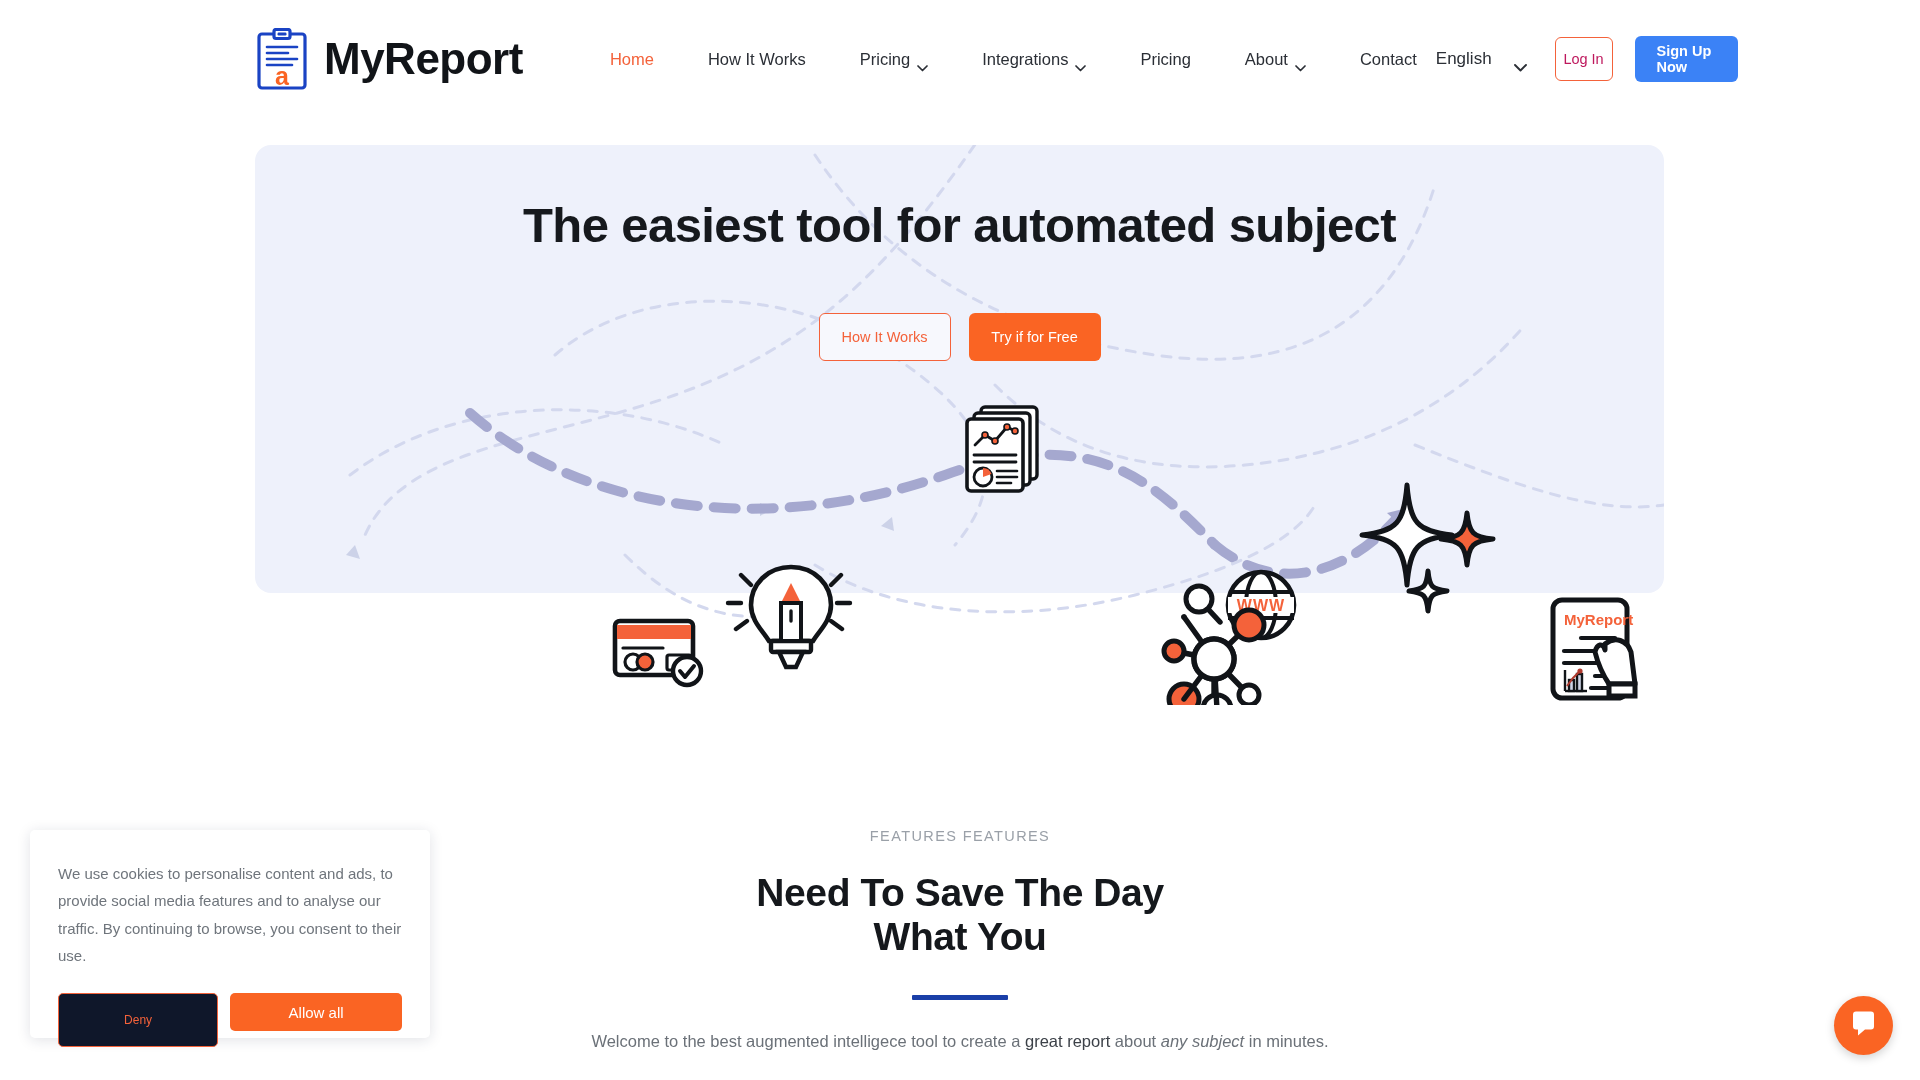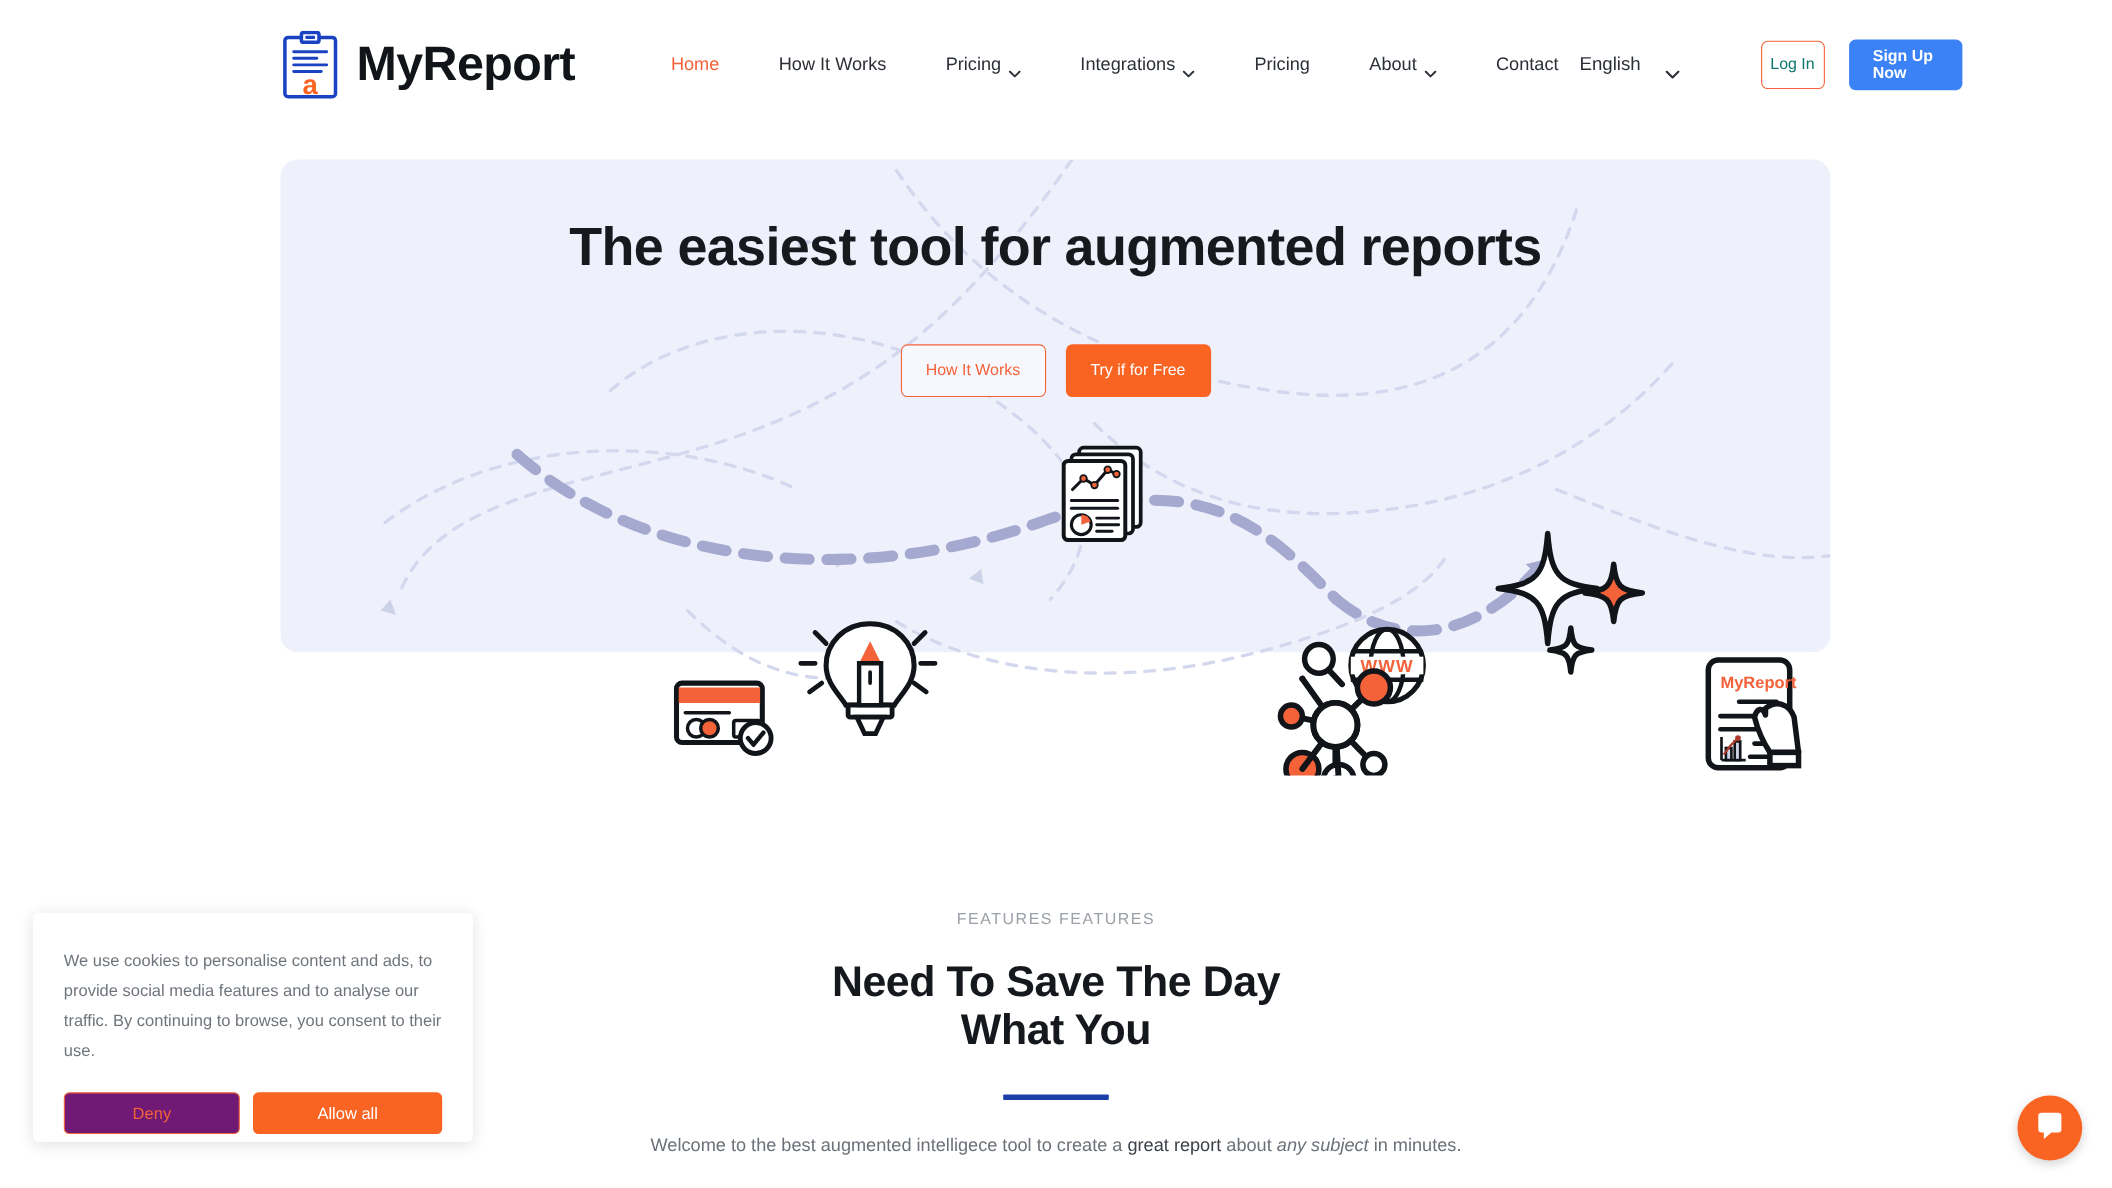--- a/index.html
+++ b/index.html
@@ -48,23 +48,23 @@
     margin-left: auto; margin-right: 253px; gap: 0;
   }
   .lang {
     display: flex; align-items: center; gap: 22px;
     font-size: 17px; color: #2b2f36; cursor: pointer;
     margin-right: 30px;
   }
   .btn-login {
     width: 86px; height: 44px;
     border: 1px solid #f4623a; border-radius: 6px;
-    color: #0f766e; font-size: 14.5px;
-    display: flex; align-items: center; justify-content: center;
-    background: #fff; cursor: pointer; margin-left: 46px;
+    color: #be185d; font-size: 14.5px;
+    display: flex; align-items: center; justify-content: center;
+    background: #fff; cursor: pointer;
   }
   .btn-signup {
     height: 46px; padding: 0 22px; margin-left: 22px;
     background: #3b82f6; border-radius: 6px;
     color: #fff; font-size: 14.5px; font-weight: 600;
     display: flex; align-items: center; justify-content: center;
     cursor: pointer; border: none;
   }
 
   
@@ -134,23 +134,23 @@
     width: 400px; height: 208px;
     background: #fff; border-radius: 5px;
     box-shadow: 0 2px 14px rgba(25,32,60,0.13);
     padding: 30px 28px 0 28px;
   }
   .cookie-text {
     font-size: 15px; line-height: 1.82; color: #6f757c;
   }
   .cookie-btns { display: flex; gap: 12px; margin-top: 24px; }
   .btn-deny {
-    width: 164px; height: 38px;
+    width: 164px; height: 54px;
     border: 1px solid #f4623a; border-radius: 5px;
-    background: #701a75; color: #f4623a; font-size: 15px;
+    background: #0f172a; color: #f4623a; font-size: 12px;
     display: flex; align-items: center; justify-content: center;
     cursor: pointer;
   }
   .btn-allow {
     width: 176px; height: 38px;
     background: #fa6423; border: none; border-radius: 5px;
     color: #fff; font-size: 15px;
     display: flex; align-items: center; justify-content: center;
     cursor: pointer;
   }
@@ -262,21 +262,21 @@
         <path d="M505 358 l13 6 -13 7 z"></path>
         <path d="M637 372 l2 14 -13 -5 z"></path>
         <path d="M100 400 l5 14 -14 -4 z"></path>
       </g>
 
       <g fill="none" stroke="#a5a8cf" stroke-width="10" stroke-dasharray="22 16" stroke-linecap="round">
         <path d="M215 268 C 330 370, 520 390, 690 330 C 840 276, 900 340, 960 400"></path>
       </g>
     </svg>
 
-    <div class="hero-title">The easiest tool for augmented reports</div>
+    <div class="hero-title">The easiest tool for automated subject</div>
 
     <div class="hero-ctas">
       <div class="btn-hero-outline">
         <span>How It Works</span>
       </div>
       <div class="btn-hero-solid">
         <span>Try if for Free</span>
       </div>
     </div>
   </div>

